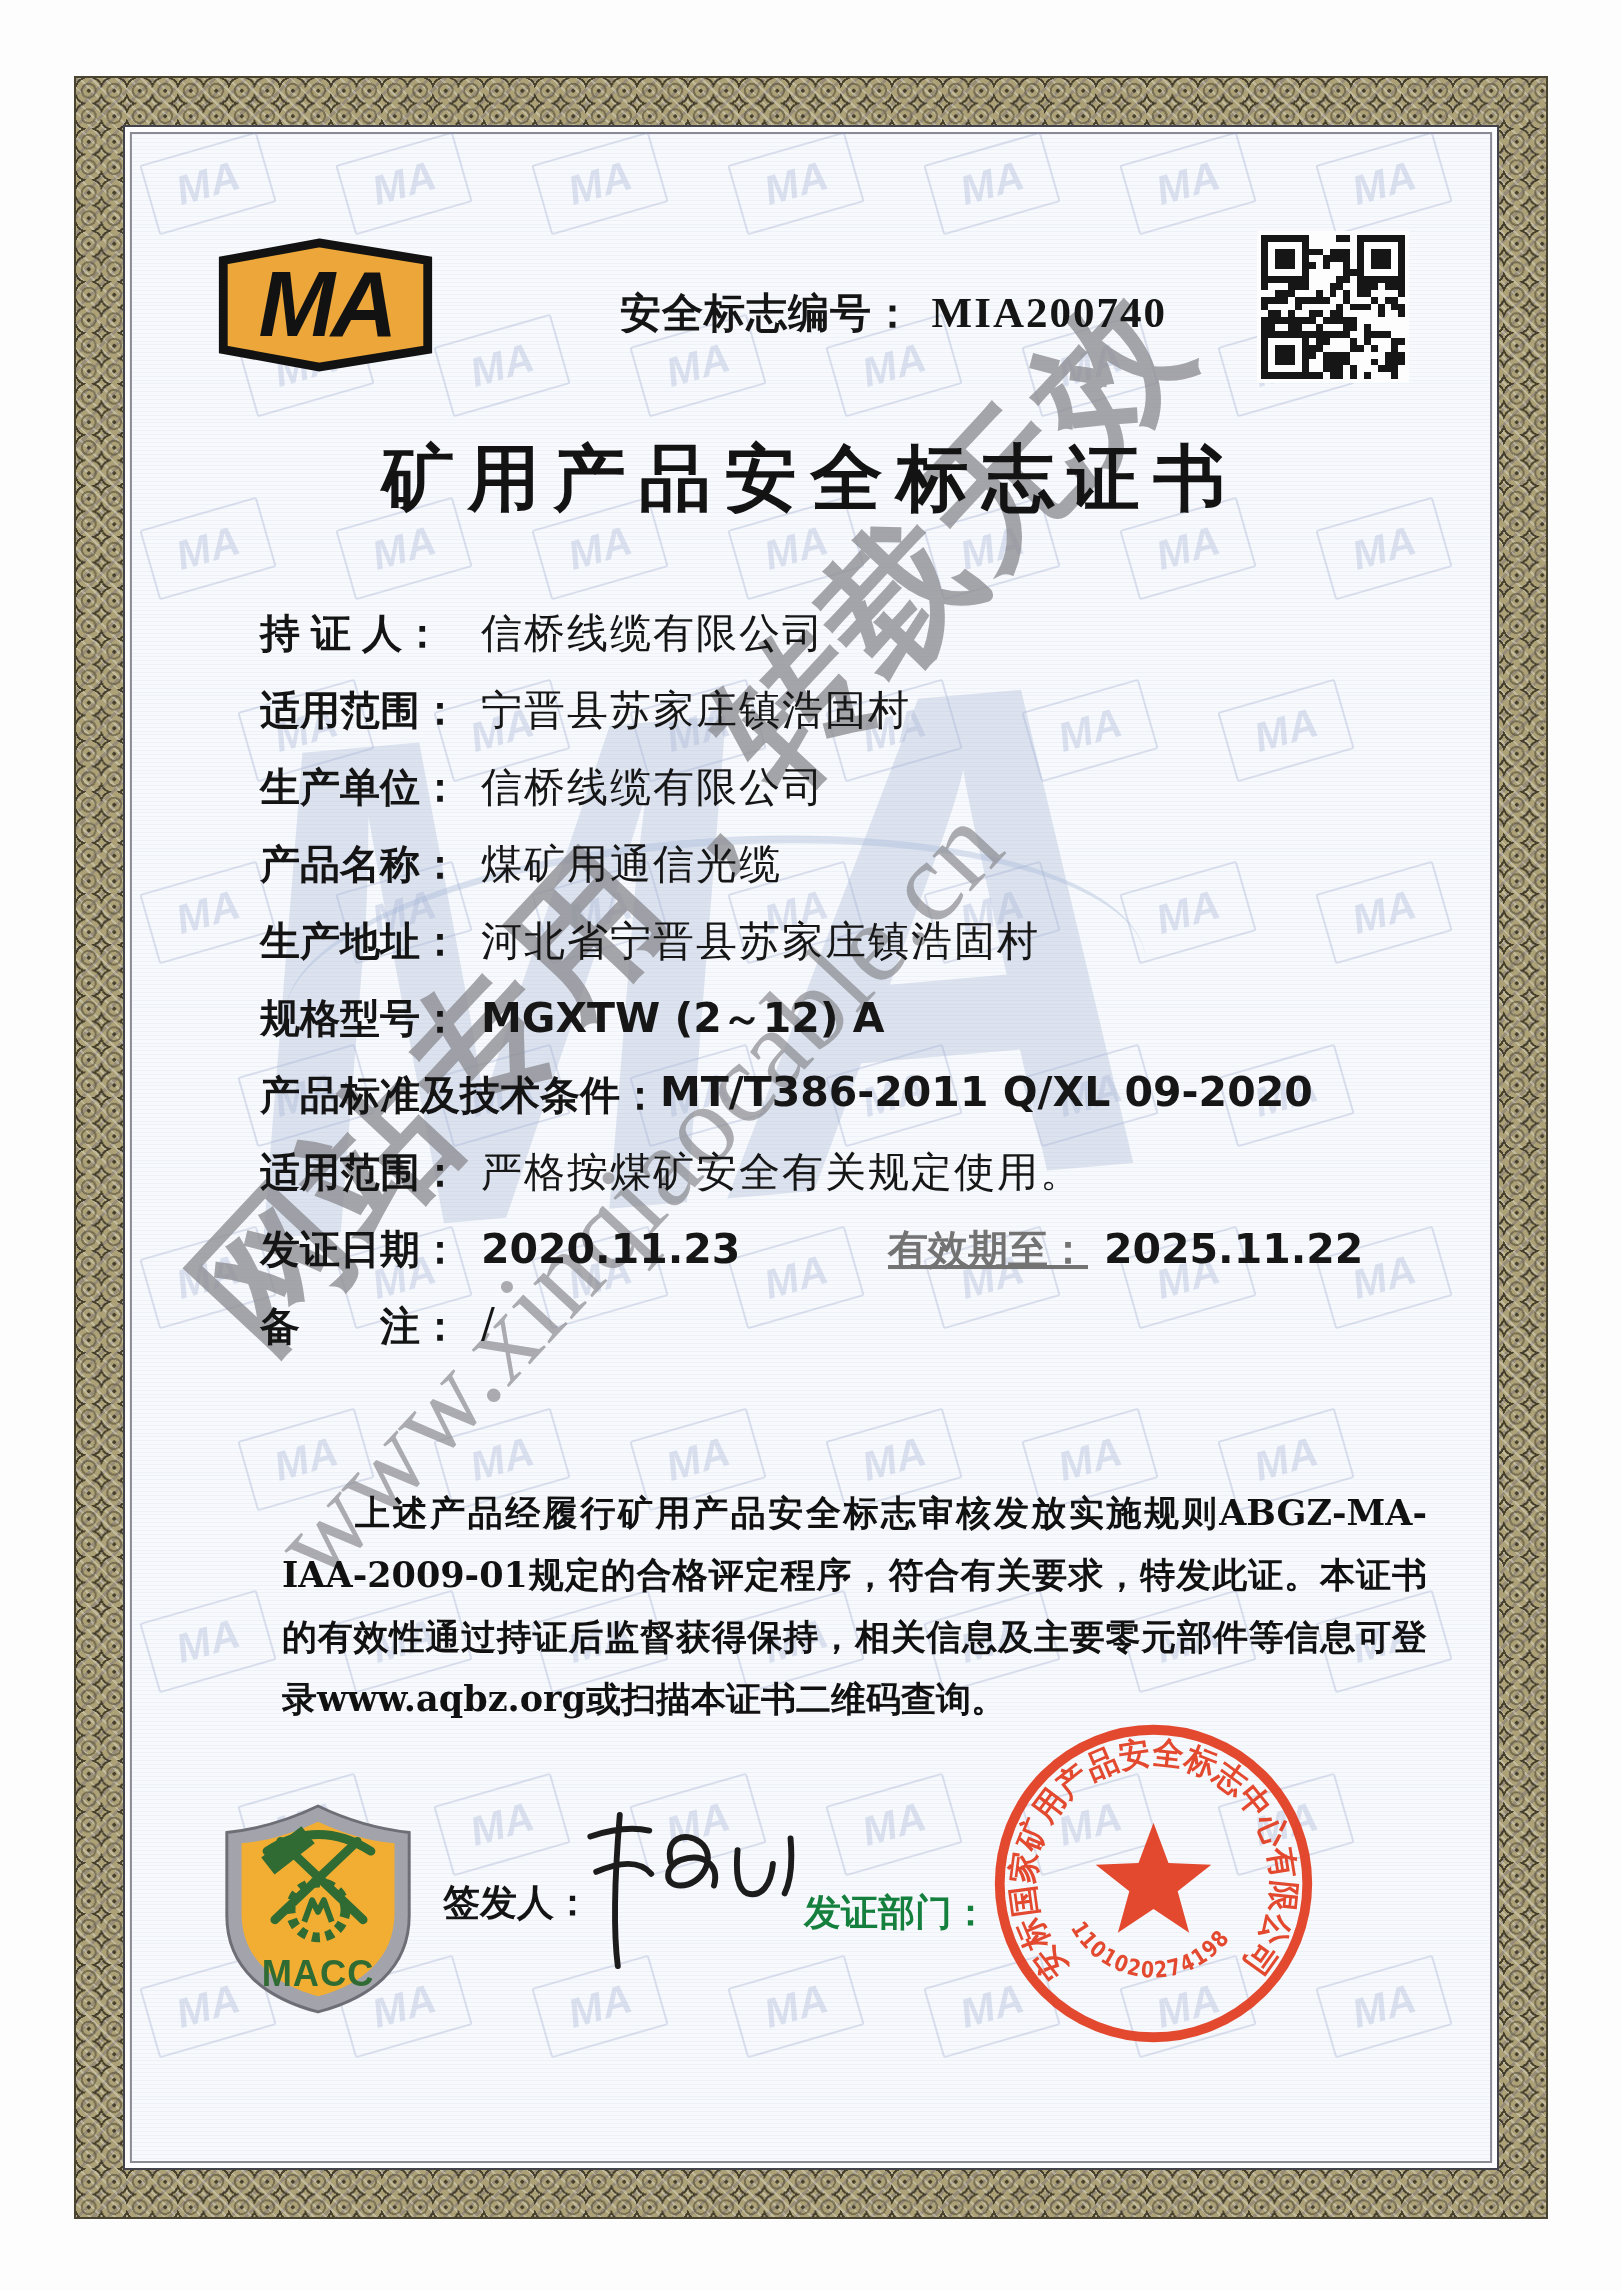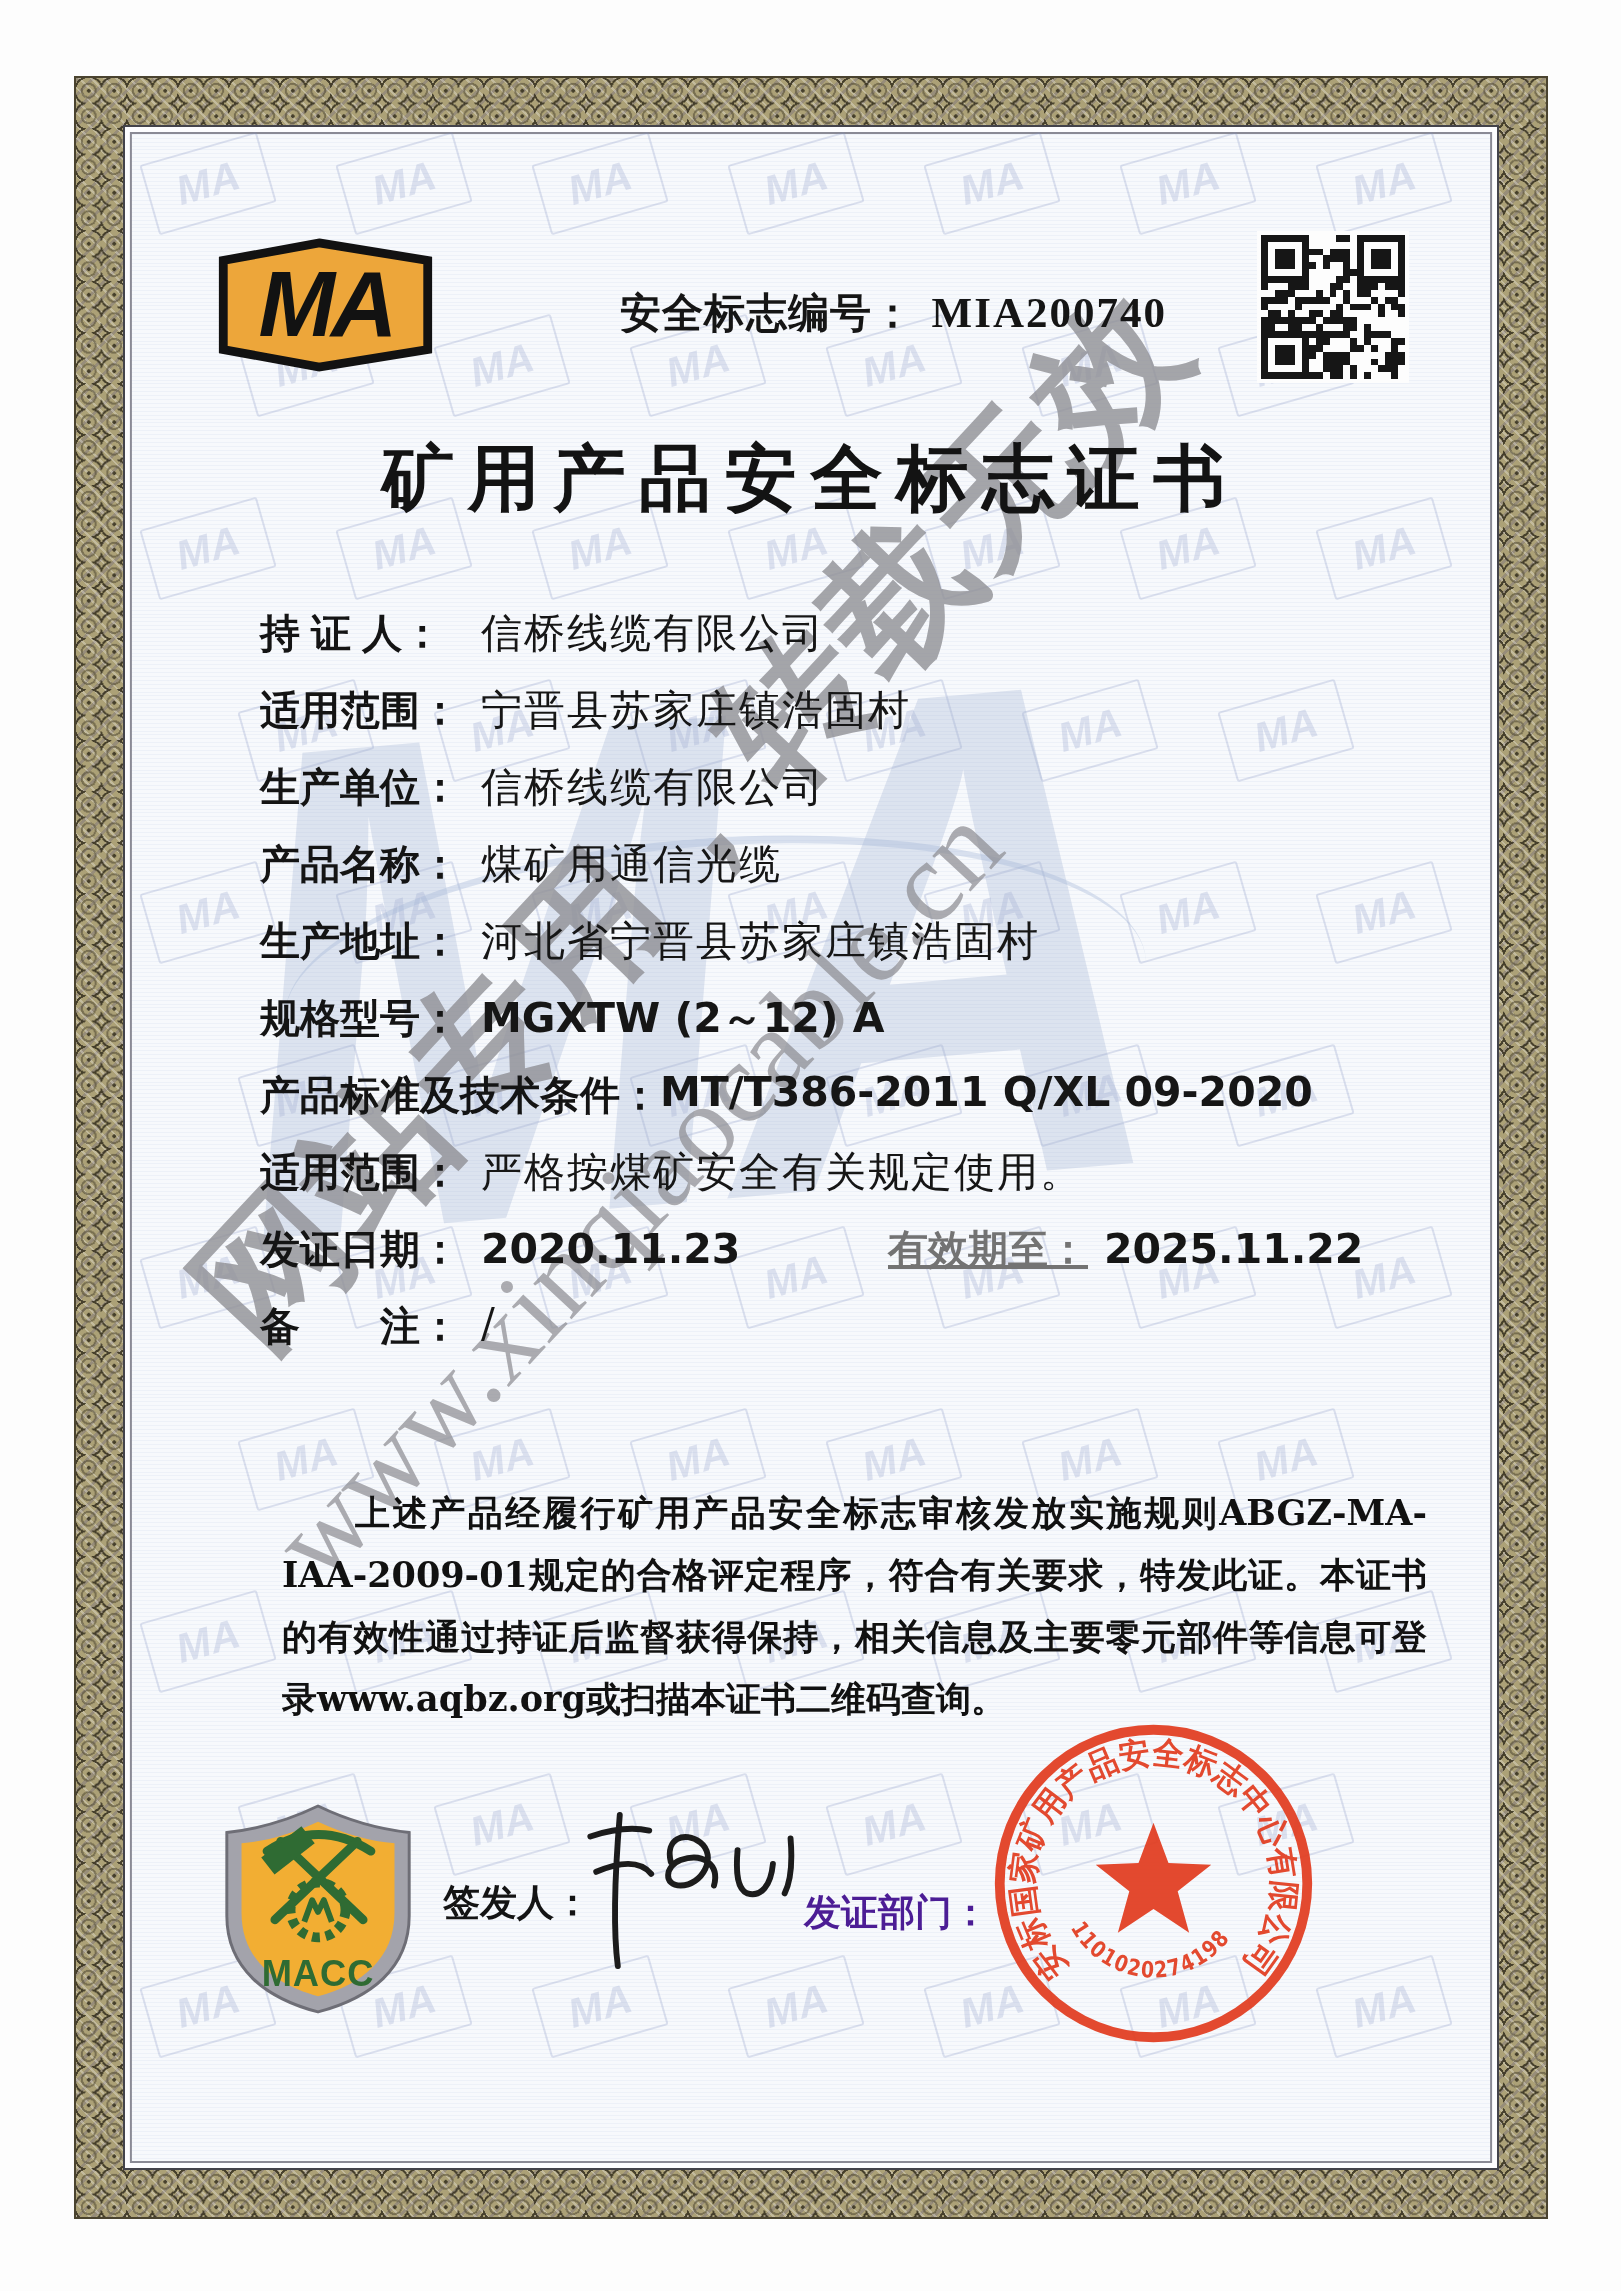--- a/index.html
+++ b/index.html
@@ -91,21 +91,21 @@
                font-size:35px; line-height:62px; font-weight:600; color:#111;
                text-indent:73px; text-align:justify;
                font-family:"DejaVu Serif", serif; }
 
   
   .macc { position:absolute; left:218px; top:1800px; width:201px; height:218px; z-index:6; }
   .signer-label { position:absolute; left:443px; top:1878px; font-size:37px; font-weight:900;
                   color:#141414; z-index:6; }
   .signature { position:absolute; left:555px; top:1803px; width:265px; height:172px; z-index:7; }
   .dept-label { position:absolute; left:804px; top:1888px; font-size:37px; font-weight:900;
-                color:#4c1d95; z-index:6;text-align:right; }
+                color:#15803d; z-index:6;text-align:right; }
   .stamp { position:absolute; left:987px; top:1717px; width:333px; height:333px; z-index:7;
            opacity:.92; }
 </style>
 </head>
 <body>
 
 <div class="page">
 
   <div class="border-band"></div>
 

